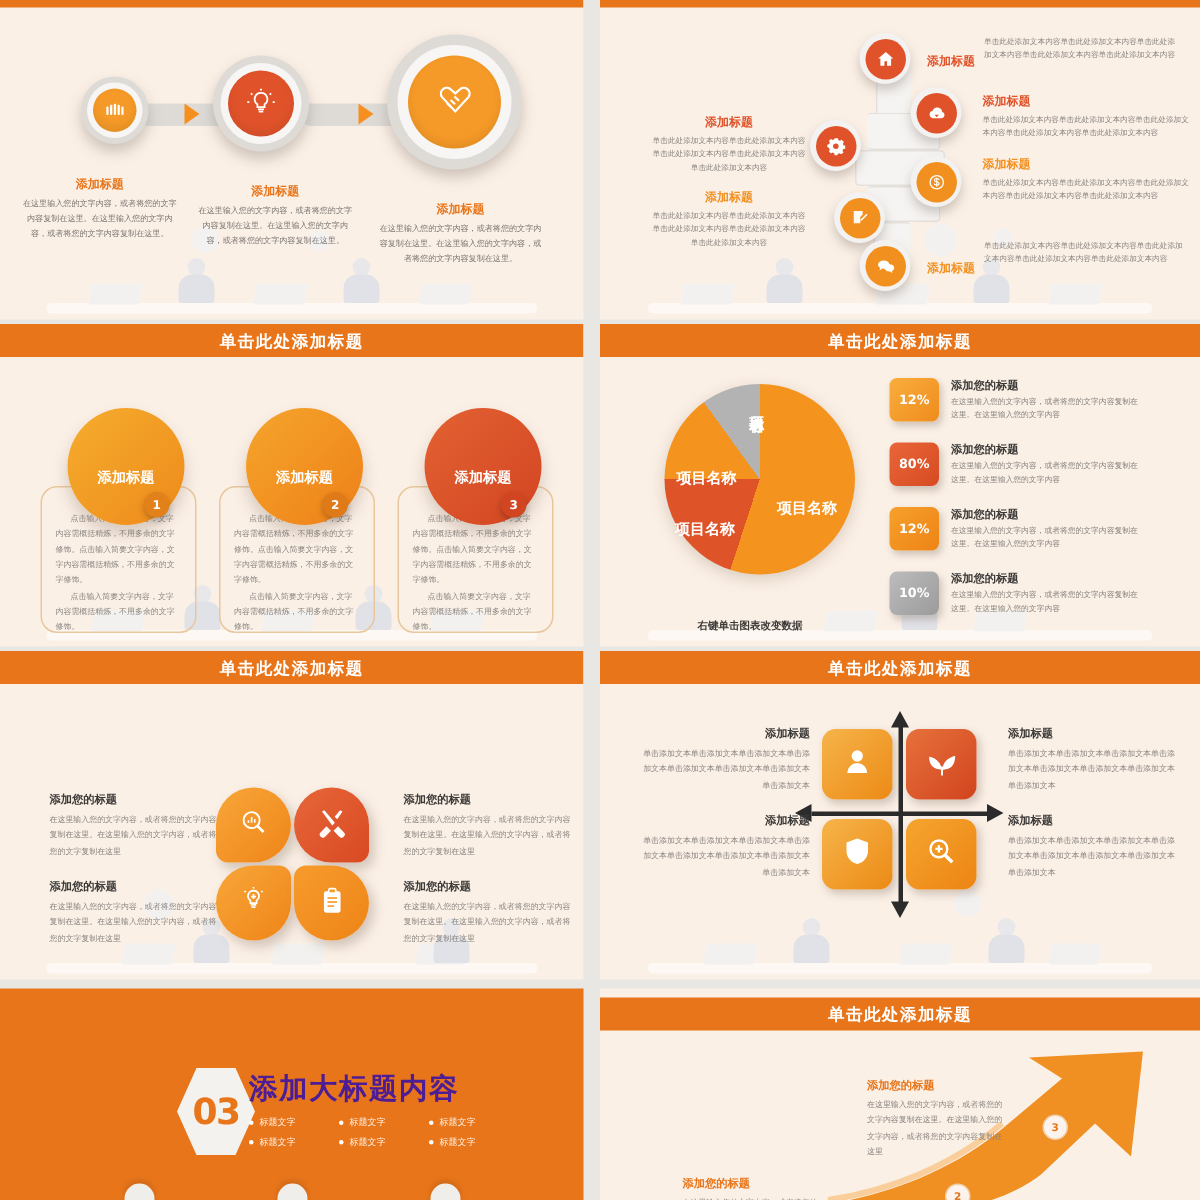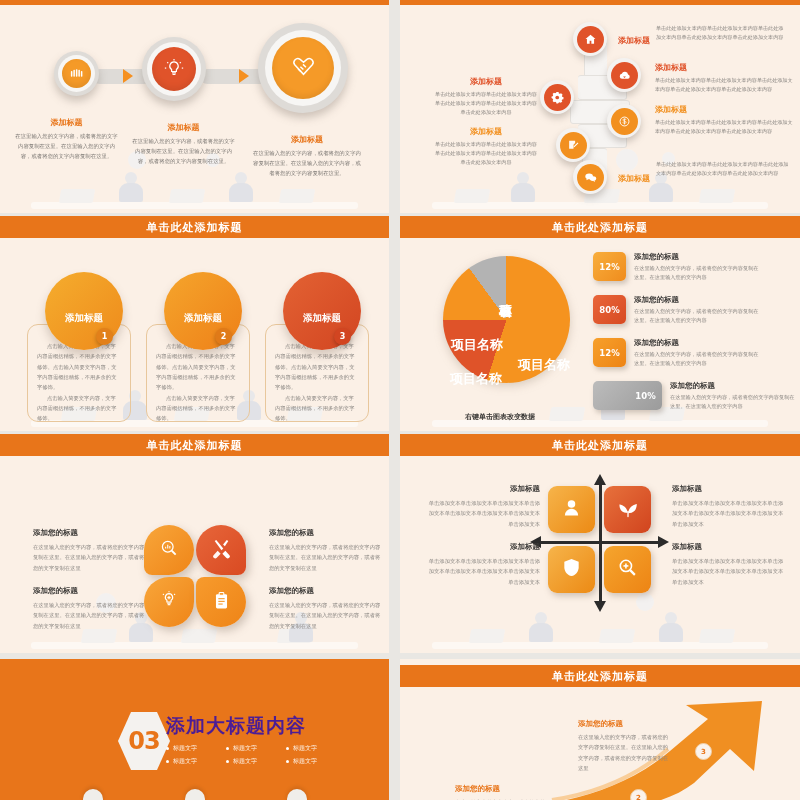--- a/index.html
+++ b/index.html
@@ -58,21 +58,21 @@
   .bigc span{color:#fff;font-size:9.5px;font-weight:bold;padding-bottom:25px;}
   .num{position:absolute;width:17px;height:17px;border-radius:50%;
        display:flex;align-items:center;justify-content:center;color:#fff;font-size:8px;font-weight:bold;
        box-shadow:0 2px 4px rgba(0,0,0,.25);}
   .card{position:absolute;border:1px solid #e8c79c;border-radius:11px;}
   .card p{margin:0;color:#8a8682;font-size:5.3px;line-height:1.95;text-indent:10px;padding:0 9px;}
   .card p.first{padding-top:16px;}
 
   
   .pie{position:absolute;border-radius:50%;filter:drop-shadow(0 3px 5px rgba(140,120,100,.3));}
-  .pielab{position:absolute;color:#fff;font-size:13px;font-weight:bold;white-space:nowrap;margin-top:24px;}
+  .pielab{position:absolute;color:#fff;font-size:10px;font-weight:bold;white-space:nowrap;}
   .pielab.v{writing-mode:vertical-rl;color:#fff;}
   .pienote{position:absolute;color:#3c3a38;font-size:7px;font-weight:bold;}
   .lgrow{position:absolute;display:flex;align-items:flex-start;}
   .pct{width:33px;height:29px;border-radius:5px;display:flex;align-items:center;justify-content:center;
        color:#fff;font-size:8.5px;font-weight:bold;box-shadow:2px 3px 5px rgba(130,115,100,.35);}
   .lgtx{margin-left:8px;}
   .lgtx .h{color:#3c3a38;font-size:7.5px;font-weight:bold;margin-bottom:2px;}
   .lgtx .p{color:#8a8682;font-size:5.2px;line-height:1.8;width:128px;}
 
   
@@ -410,21 +410,21 @@
     <div class="lgrow" style="left:193px;top:122px;">
       <div class="pct" style="background:linear-gradient(135deg,#f7a02b,#ed8415);">
         <span>12%</span>
       </div>
       <div class="lgtx">
         <div class="h">添加您的标题</div>
         <div class="p">在这里输入您的文字内容，或者将您的文字内容复制在这里。在这里输入您的文字内容</div>
       </div>
     </div>
     <div class="lgrow" style="left:193px;top:165px;">
-      <div class="pct" style="background:linear-gradient(135deg,#bcbcbc,#9b9b9b);padding-left:36px;">
+      <div class="pct" style="background:linear-gradient(135deg,#bcbcbc,#9b9b9b);">
         <span>10%</span>
       </div>
       <div class="lgtx">
         <div class="h">添加您的标题</div>
         <div class="p">在这里输入您的文字内容，或者将您的文字内容复制在这里。在这里输入您的文字内容</div>
       </div>
     </div>
   </div>
 
   <div class="slide left" style="top:434px;height:219px;">

